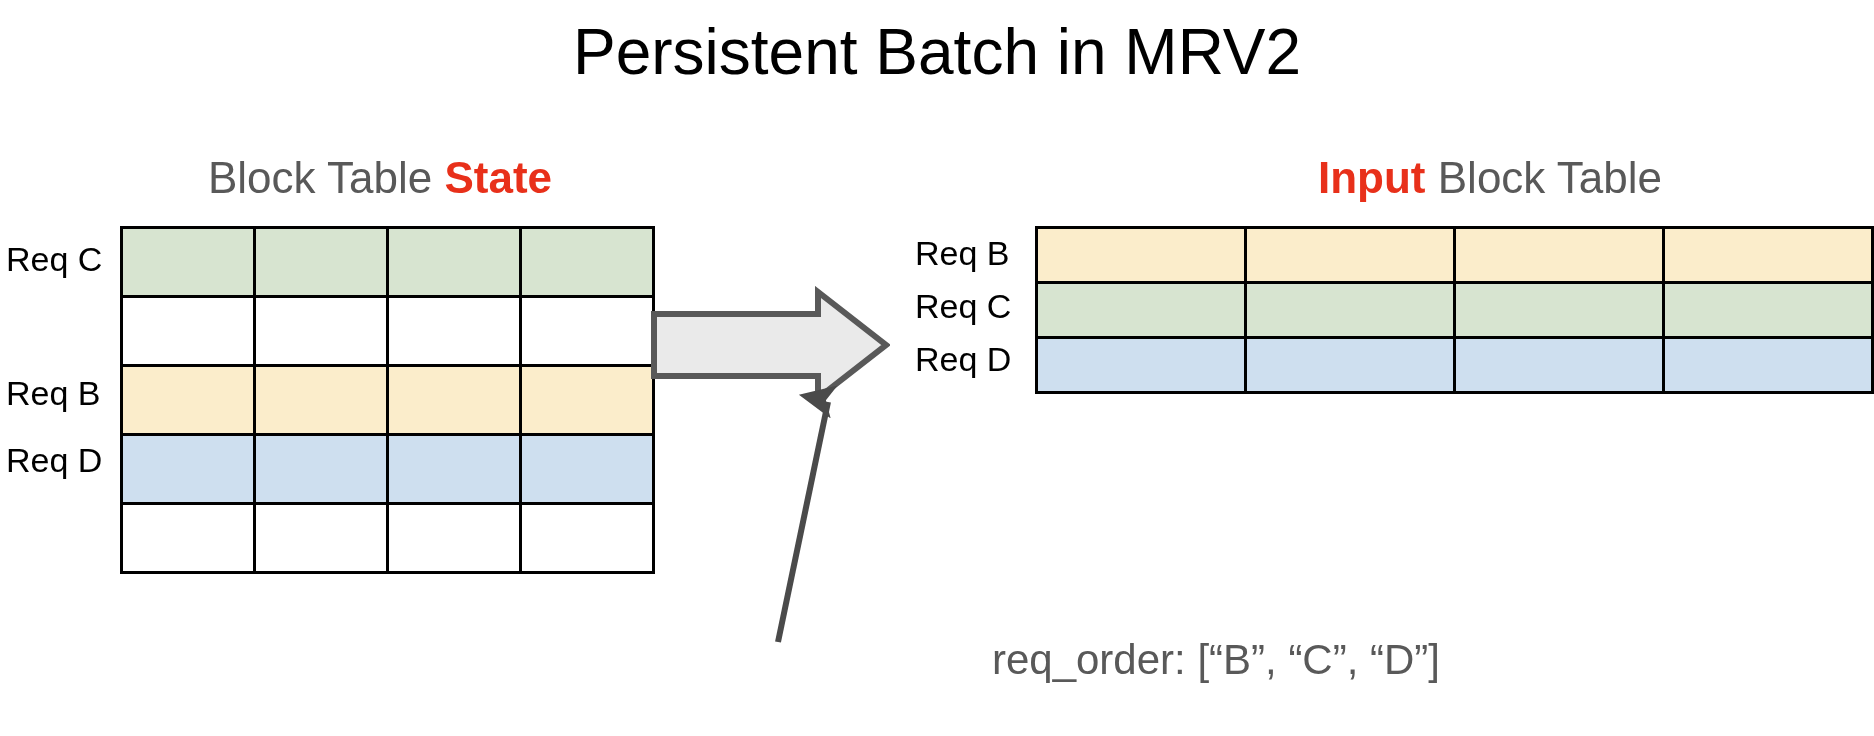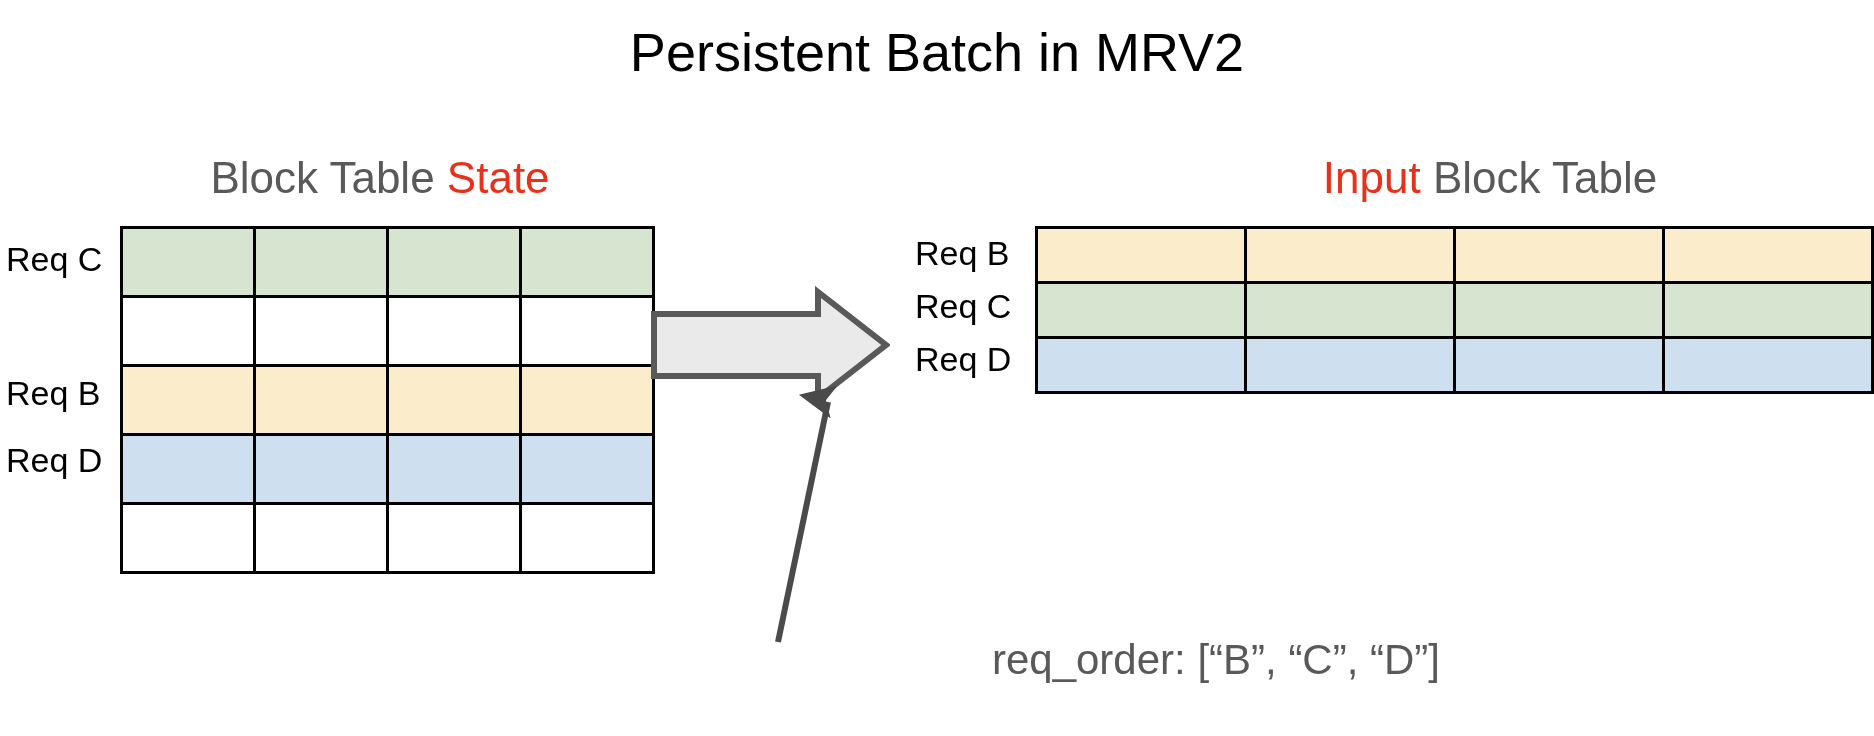--- a/index.html
+++ b/index.html
@@ -20,40 +20,40 @@
     height: 736px;
   }
 
   
   .slide-title {
     position: absolute;
     left: 0;
     top: 16px;
     width: 1874px;
     text-align: center;
-    font-size: 54px;
+    font-size: 64px;
     line-height: 72px;
     color: #000000;
     font-weight: normal;
     letter-spacing: 0px;
     white-space: nowrap;
   }
 
   
   .section-heading {
     position: absolute;
     font-size: 44px;
     line-height: 52px;
     color: #595959;
     white-space: nowrap;
     font-weight: normal;
   }
   .section-heading .accent {
     color: #e8301a;
-    font-weight: normal;
+    font-weight: bold;
   }
   #heading-left {
     left: 120px;
     top: 152px;
     width: 520px;
     text-align: center;
   }
   #heading-right {
     left: 1120px;
     top: 152px;

